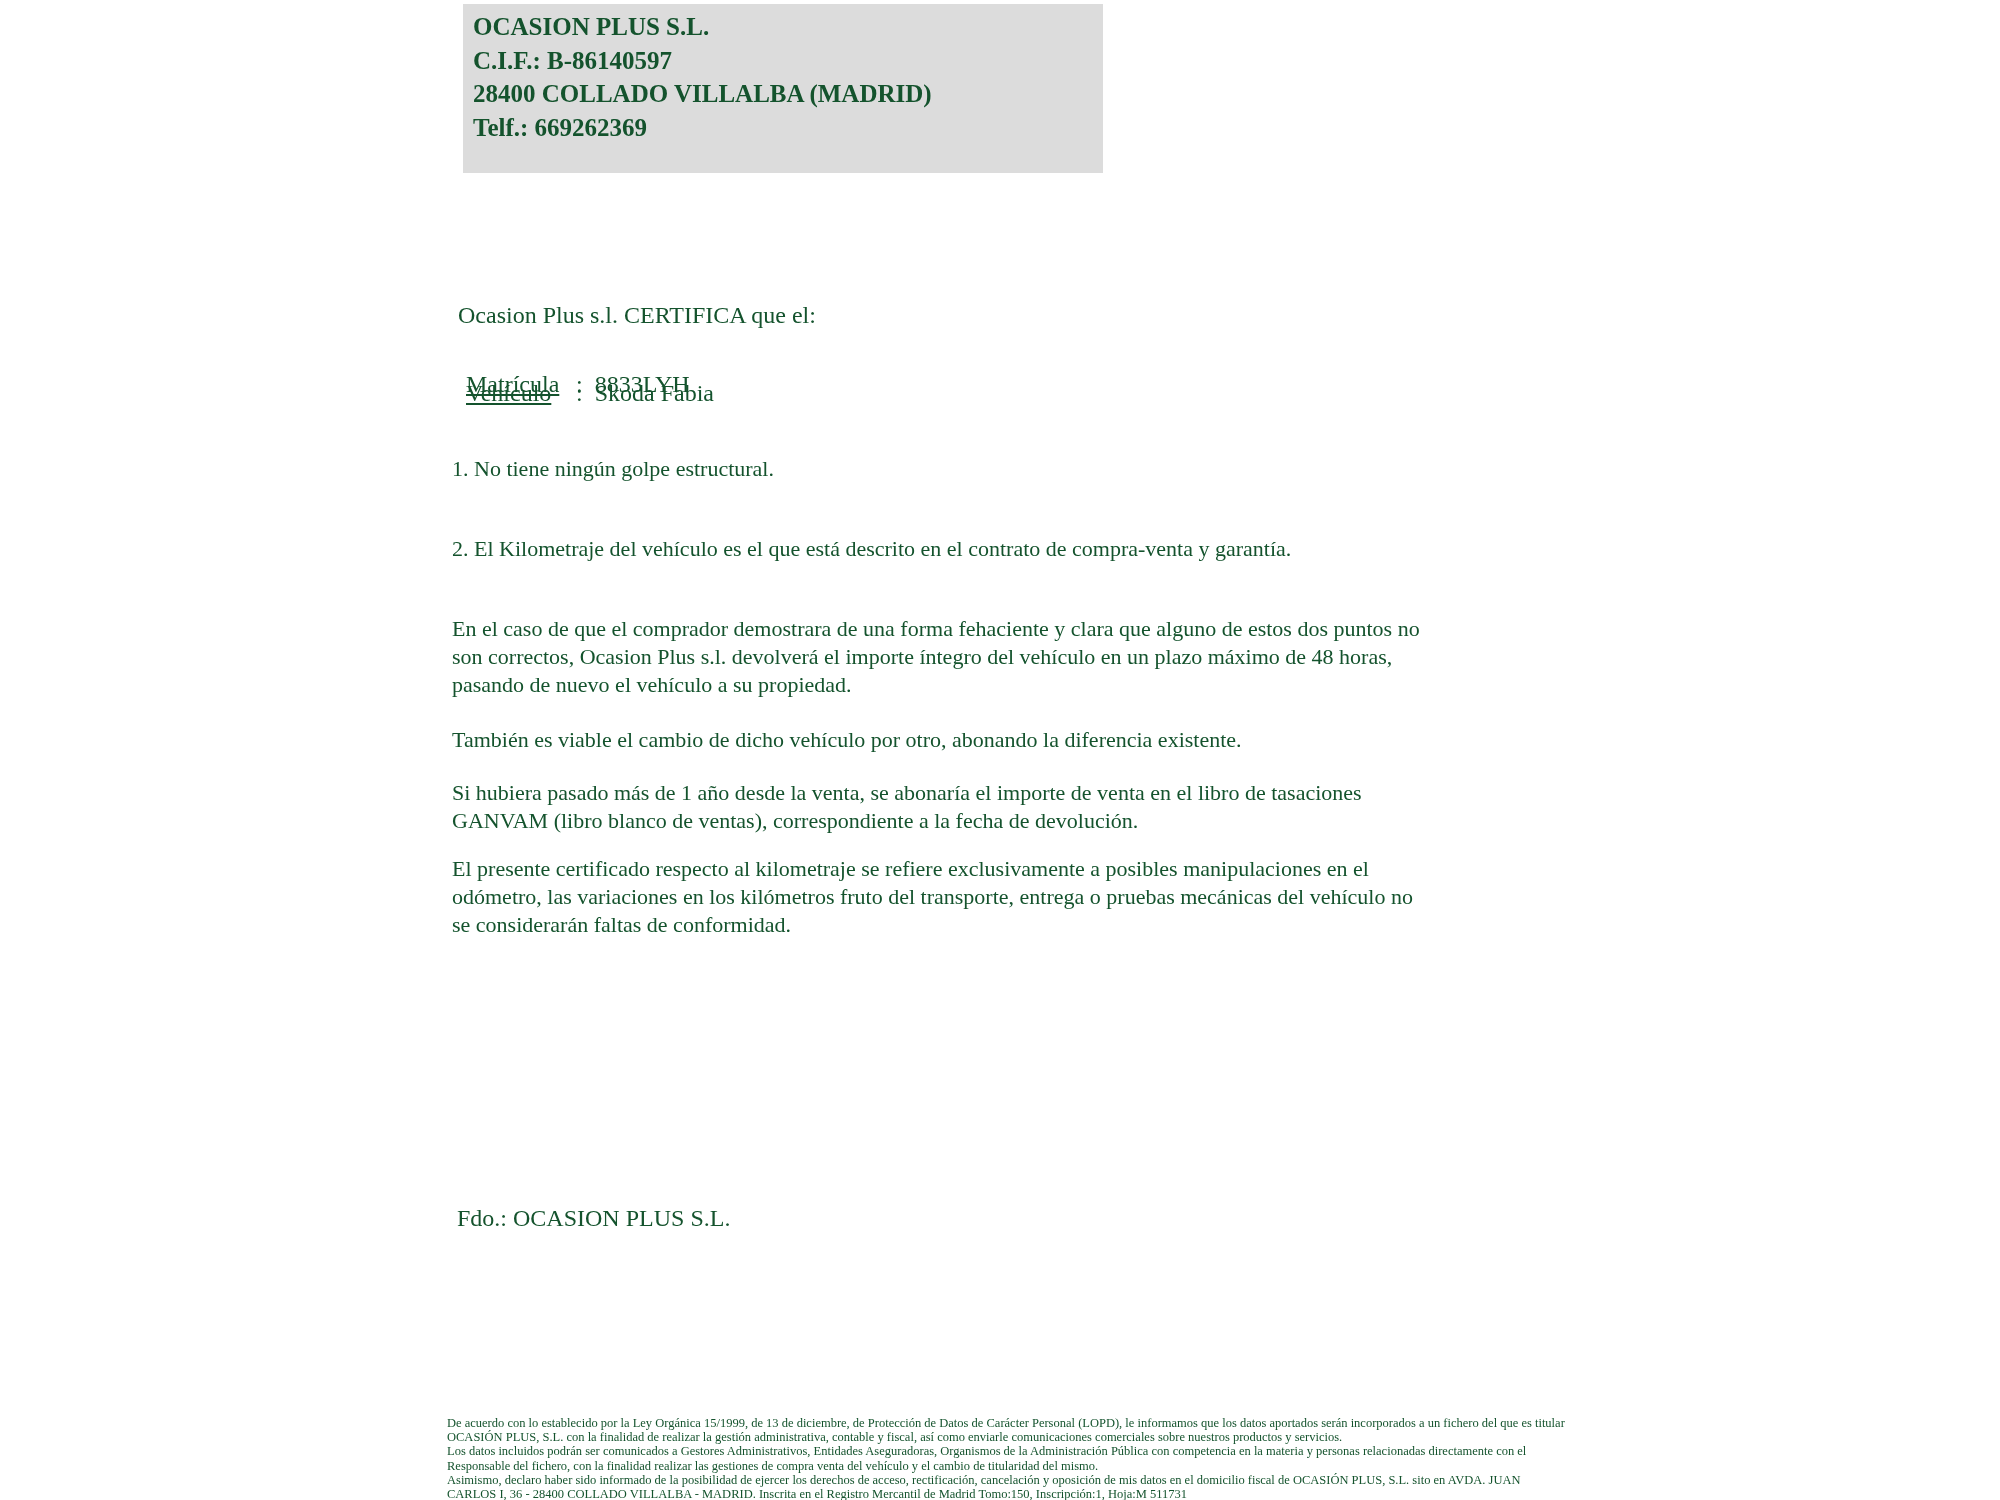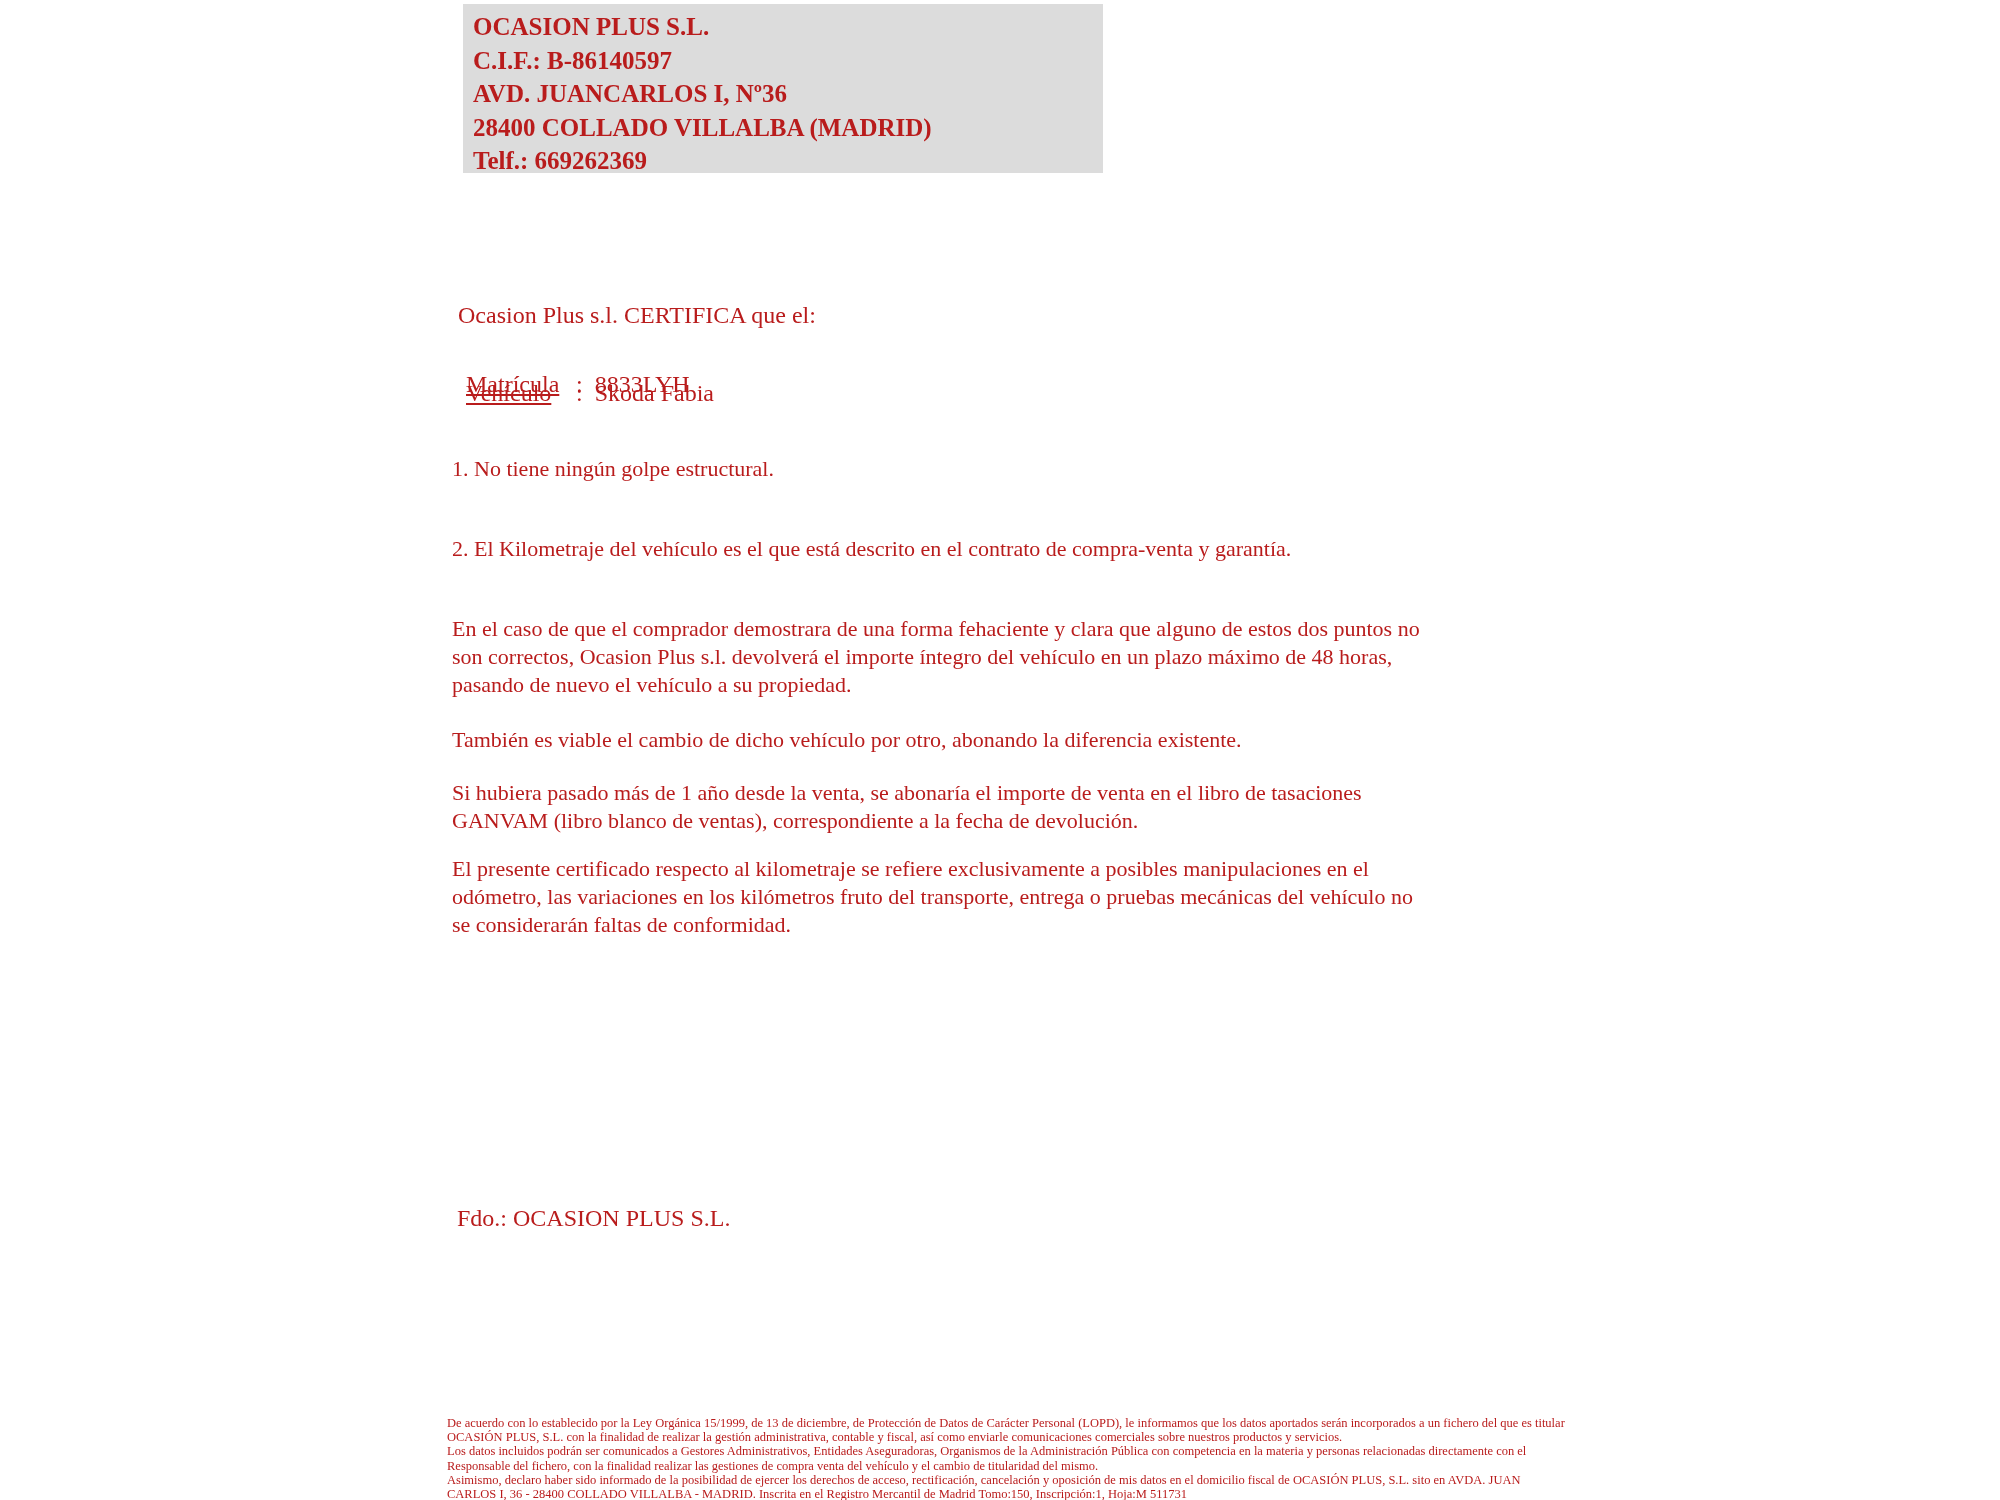--- a/index.html
+++ b/index.html
@@ -6,21 +6,21 @@
     margin: 0;
     padding: 0;
     background: #ffffff;
   }
   .page {
     position: relative;
     width: 2000px;
     height: 1500px;
     background: #ffffff;
     font-family: "Liberation Serif", "DejaVu Serif", serif;
-    color: #b91c1c;
+    color: #14532d;
     overflow: hidden;
   }
   .company-header {
     position: absolute;
     left: 463px;
     top: 4px;
     width: 640px;
     height: 169px;
     background: #dcdcdc;
     box-sizing: border-box;
@@ -94,21 +94,20 @@
   }
 </style>
 </head>
 <body>
 
 <div class="page">
 
   <div class="company-header">
     <div>OCASION PLUS S.L.</div>
     <div>C.I.F.: B-86140597</div>
-    <div>AVD. JUANCARLOS I, Nº36</div>
     <div>28400 COLLADO VILLALBA (MADRID)</div>
     <div>Telf.: 669262369</div>
   </div>
 
 
   <div class="cert-intro">Ocasion Plus s.l. CERTIFICA que el:</div>
 
   <div class="field-row vehiculo">
     <span class="field-label-box"><span class="underlined">Vehículo</span></span><span>:</span><span class="field-value">Skoda Fabia</span>
   </div>

